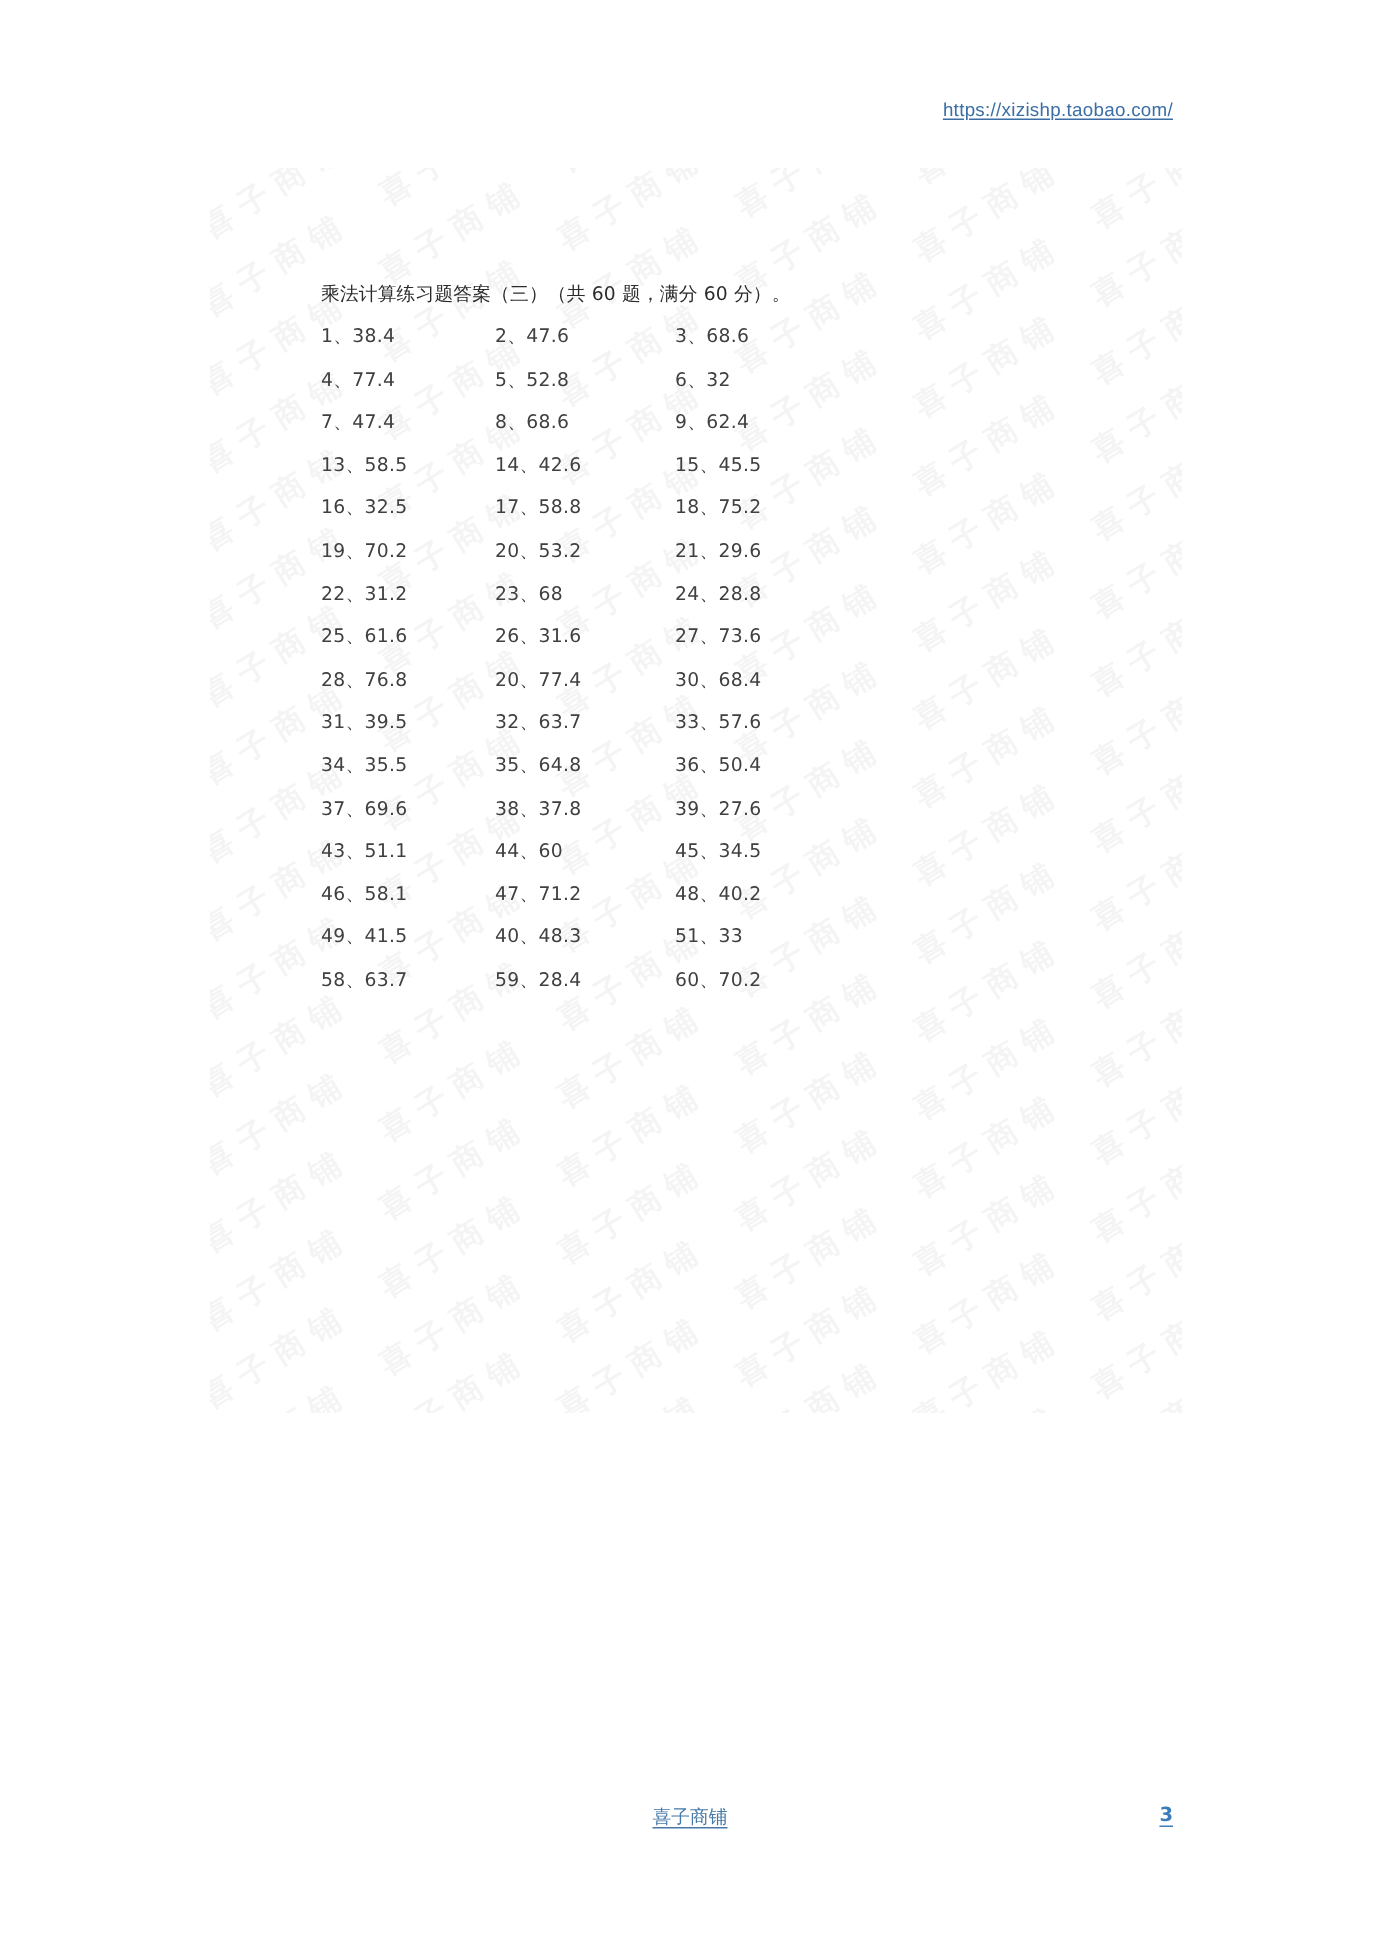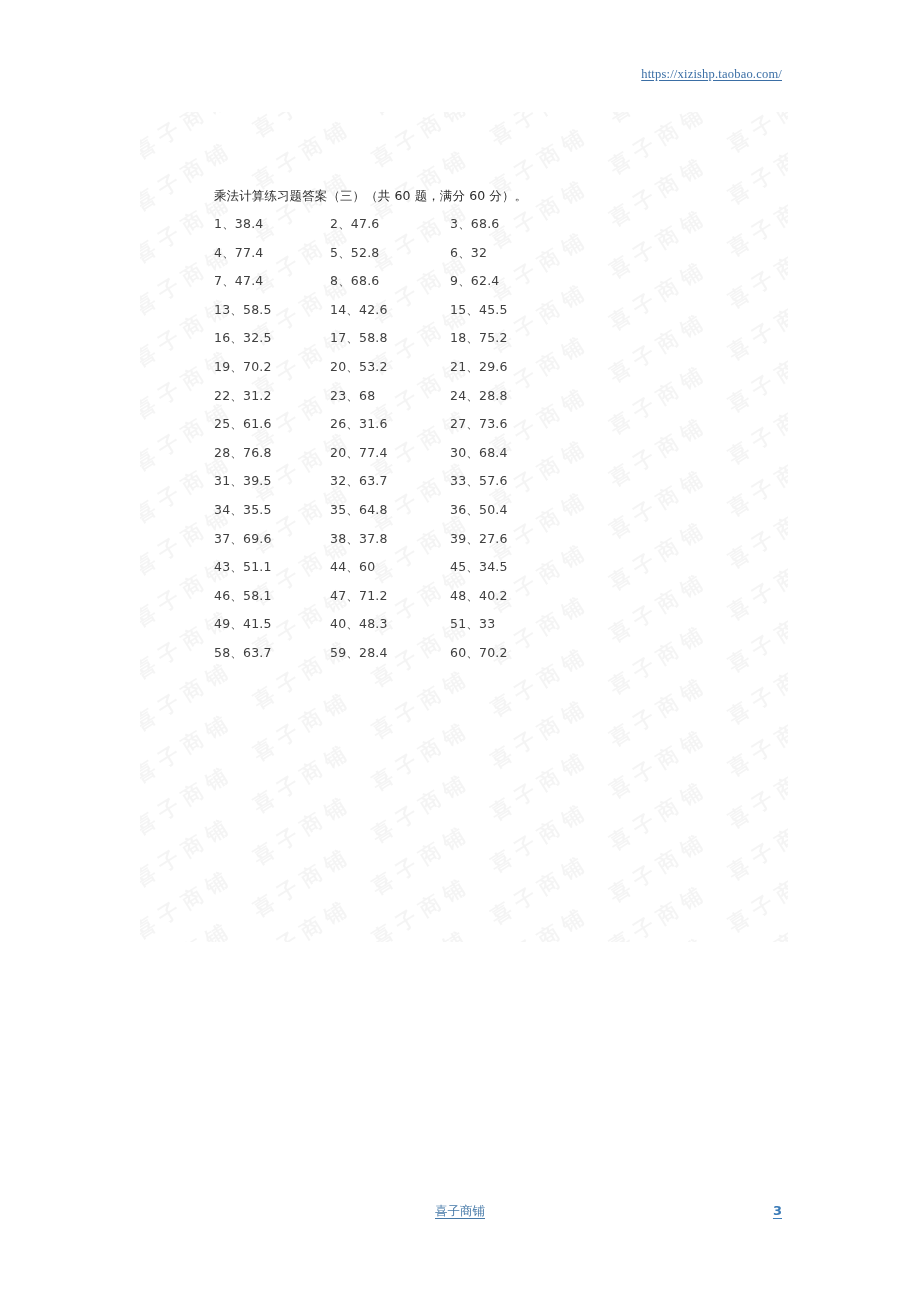--- a/index.html
+++ b/index.html
@@ -20,21 +20,21 @@
     position: absolute;
     top: 64px;
     left: 0;
     width: 920px;
     height: 22px;
     text-align: right;
     padding-right: 138px;
     box-sizing: border-box;
   }
   #header-url-bar .url {
-    font-family: Liberation Serif, serif;
+    font-family: Liberation Sans, sans-serif;
     font-size: 12.5px;
     letter-spacing: 0.2px;
     color: #3a6ea5;
     text-decoration: underline;
     text-underline-offset: 2px;
     white-space: nowrap;
   }
 
   
   #watermark-layer {

